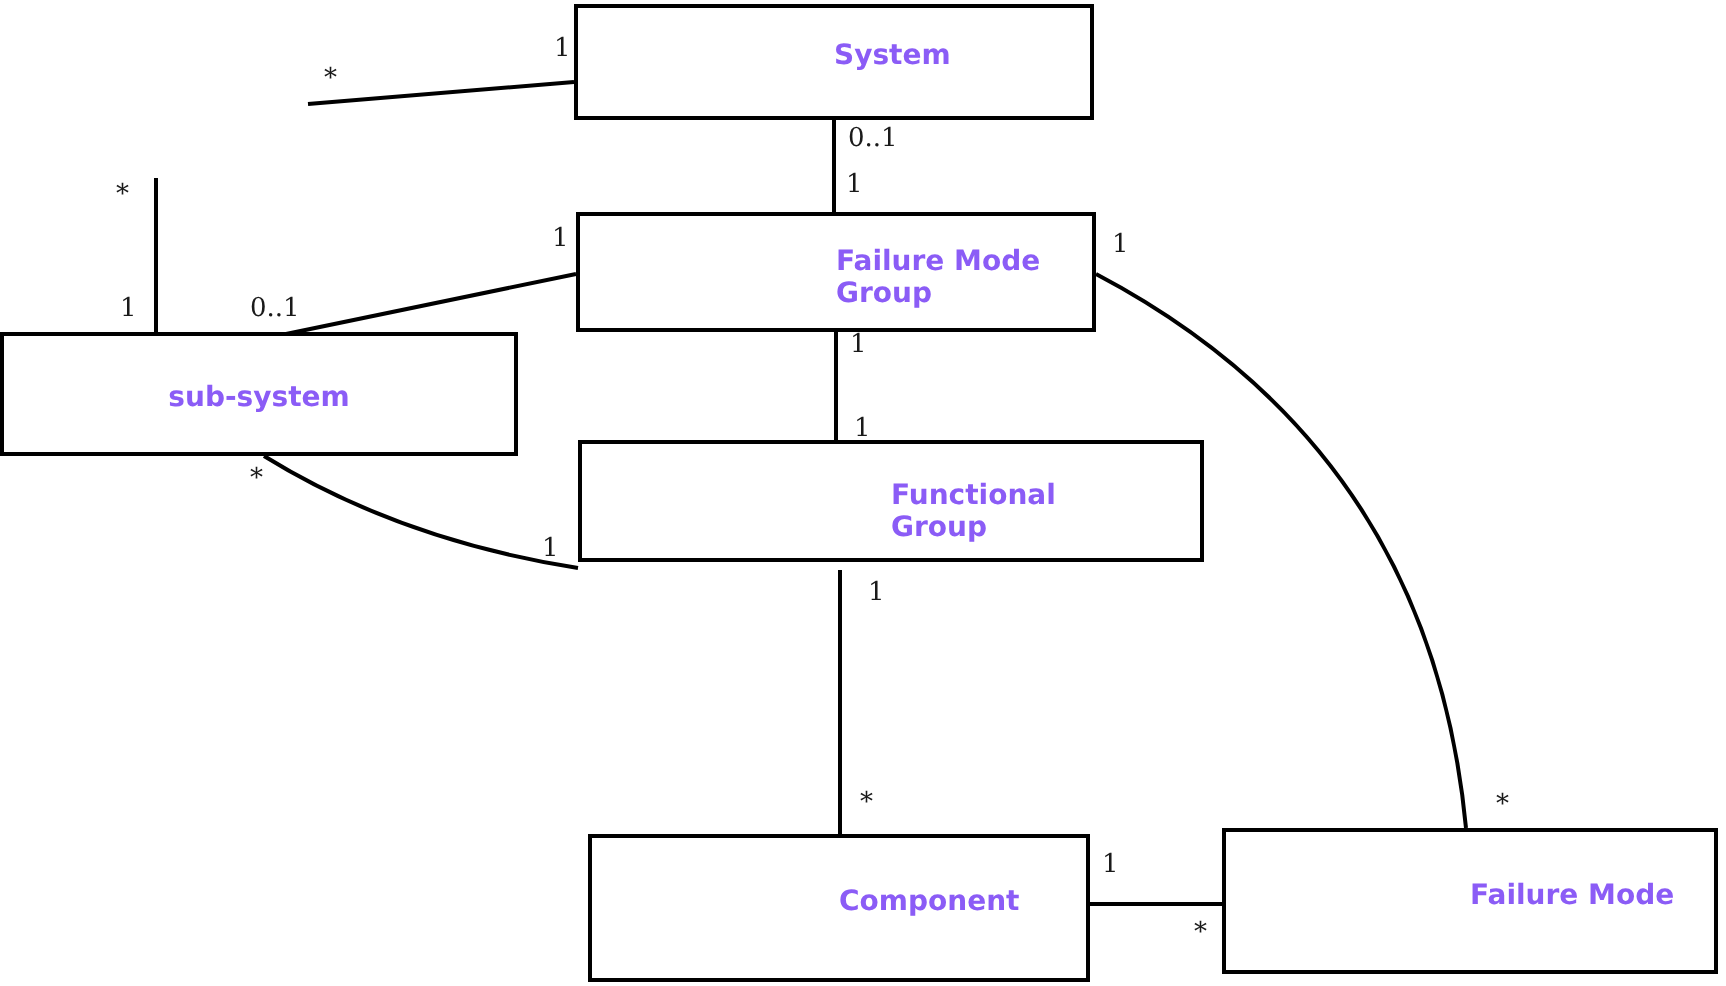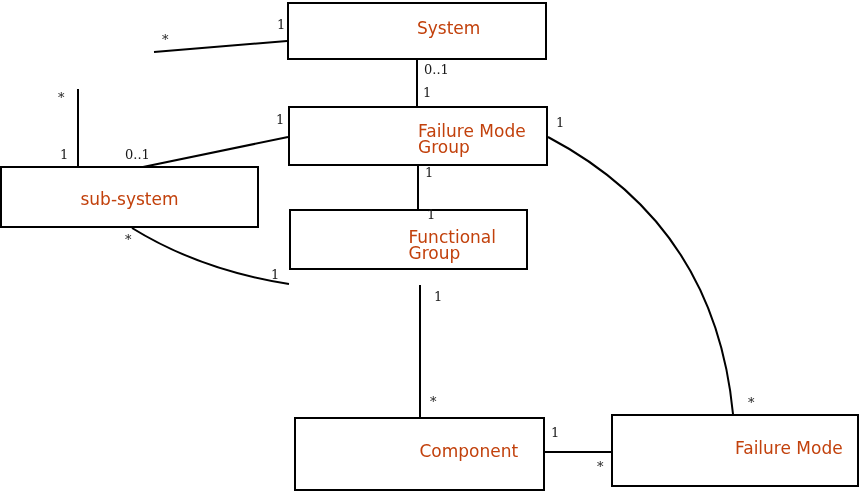--- a/index.html
+++ b/index.html
@@ -9,29 +9,29 @@
   }
   .wires { position:absolute; left:0; top:0; }
   .wires line, .wires path { stroke:#000000; stroke-width:2; fill:none; }
 
   .box {
     position:absolute; box-sizing:border-box;
     border:2px solid #000000; background:#ffffff;
   }
   .box .lbl {
     position:absolute; left:50%; top:50%; transform:translateY(-50%);
-    font-size:17px; line-height:16px; color:#c2410c;
-    white-space:pre-line; text-align:left;
+    font-size:14px; line-height:16px; color:#8b5cf6;
+    white-space:pre-line; text-align:left;font-weight:bold;
   }
   
   .b-dfm       { left:2px;   top:14px;  width:152px; height:75px; }
   .b-system    { left:287px; top:2px;   width:260px; height:58px; }
   .b-fmg       { left:288px; top:106px; width:260px; height:60px; }
   .b-subsystem { left:0px;   top:166px; width:259px; height:62px;padding-left:44px; }
-  .b-fg        { left:289px; top:209px; width:239px; height:61px; }
+  .b-fg        { left:289px; top:220px; width:313px; height:61px; }
   .b-component { left:294px; top:417px; width:251px; height:74px; }
   .b-fm        { left:611px; top:414px; width:248px; height:73px; }
 
   
   .b-dfm .lbl       { top:23px; transform:none; }
   .b-system .lbl    { top:calc(50% - 3px); }
   .b-fmg .lbl       { top:calc(50% + 3px); }
   .b-subsystem .lbl { transform:translate(-50%,-50%); top:calc(50% + 2px); }
   .b-fg .lbl        { top:calc(50% + 5px); }
   .b-component .lbl { top:calc(50% - 3px); }

